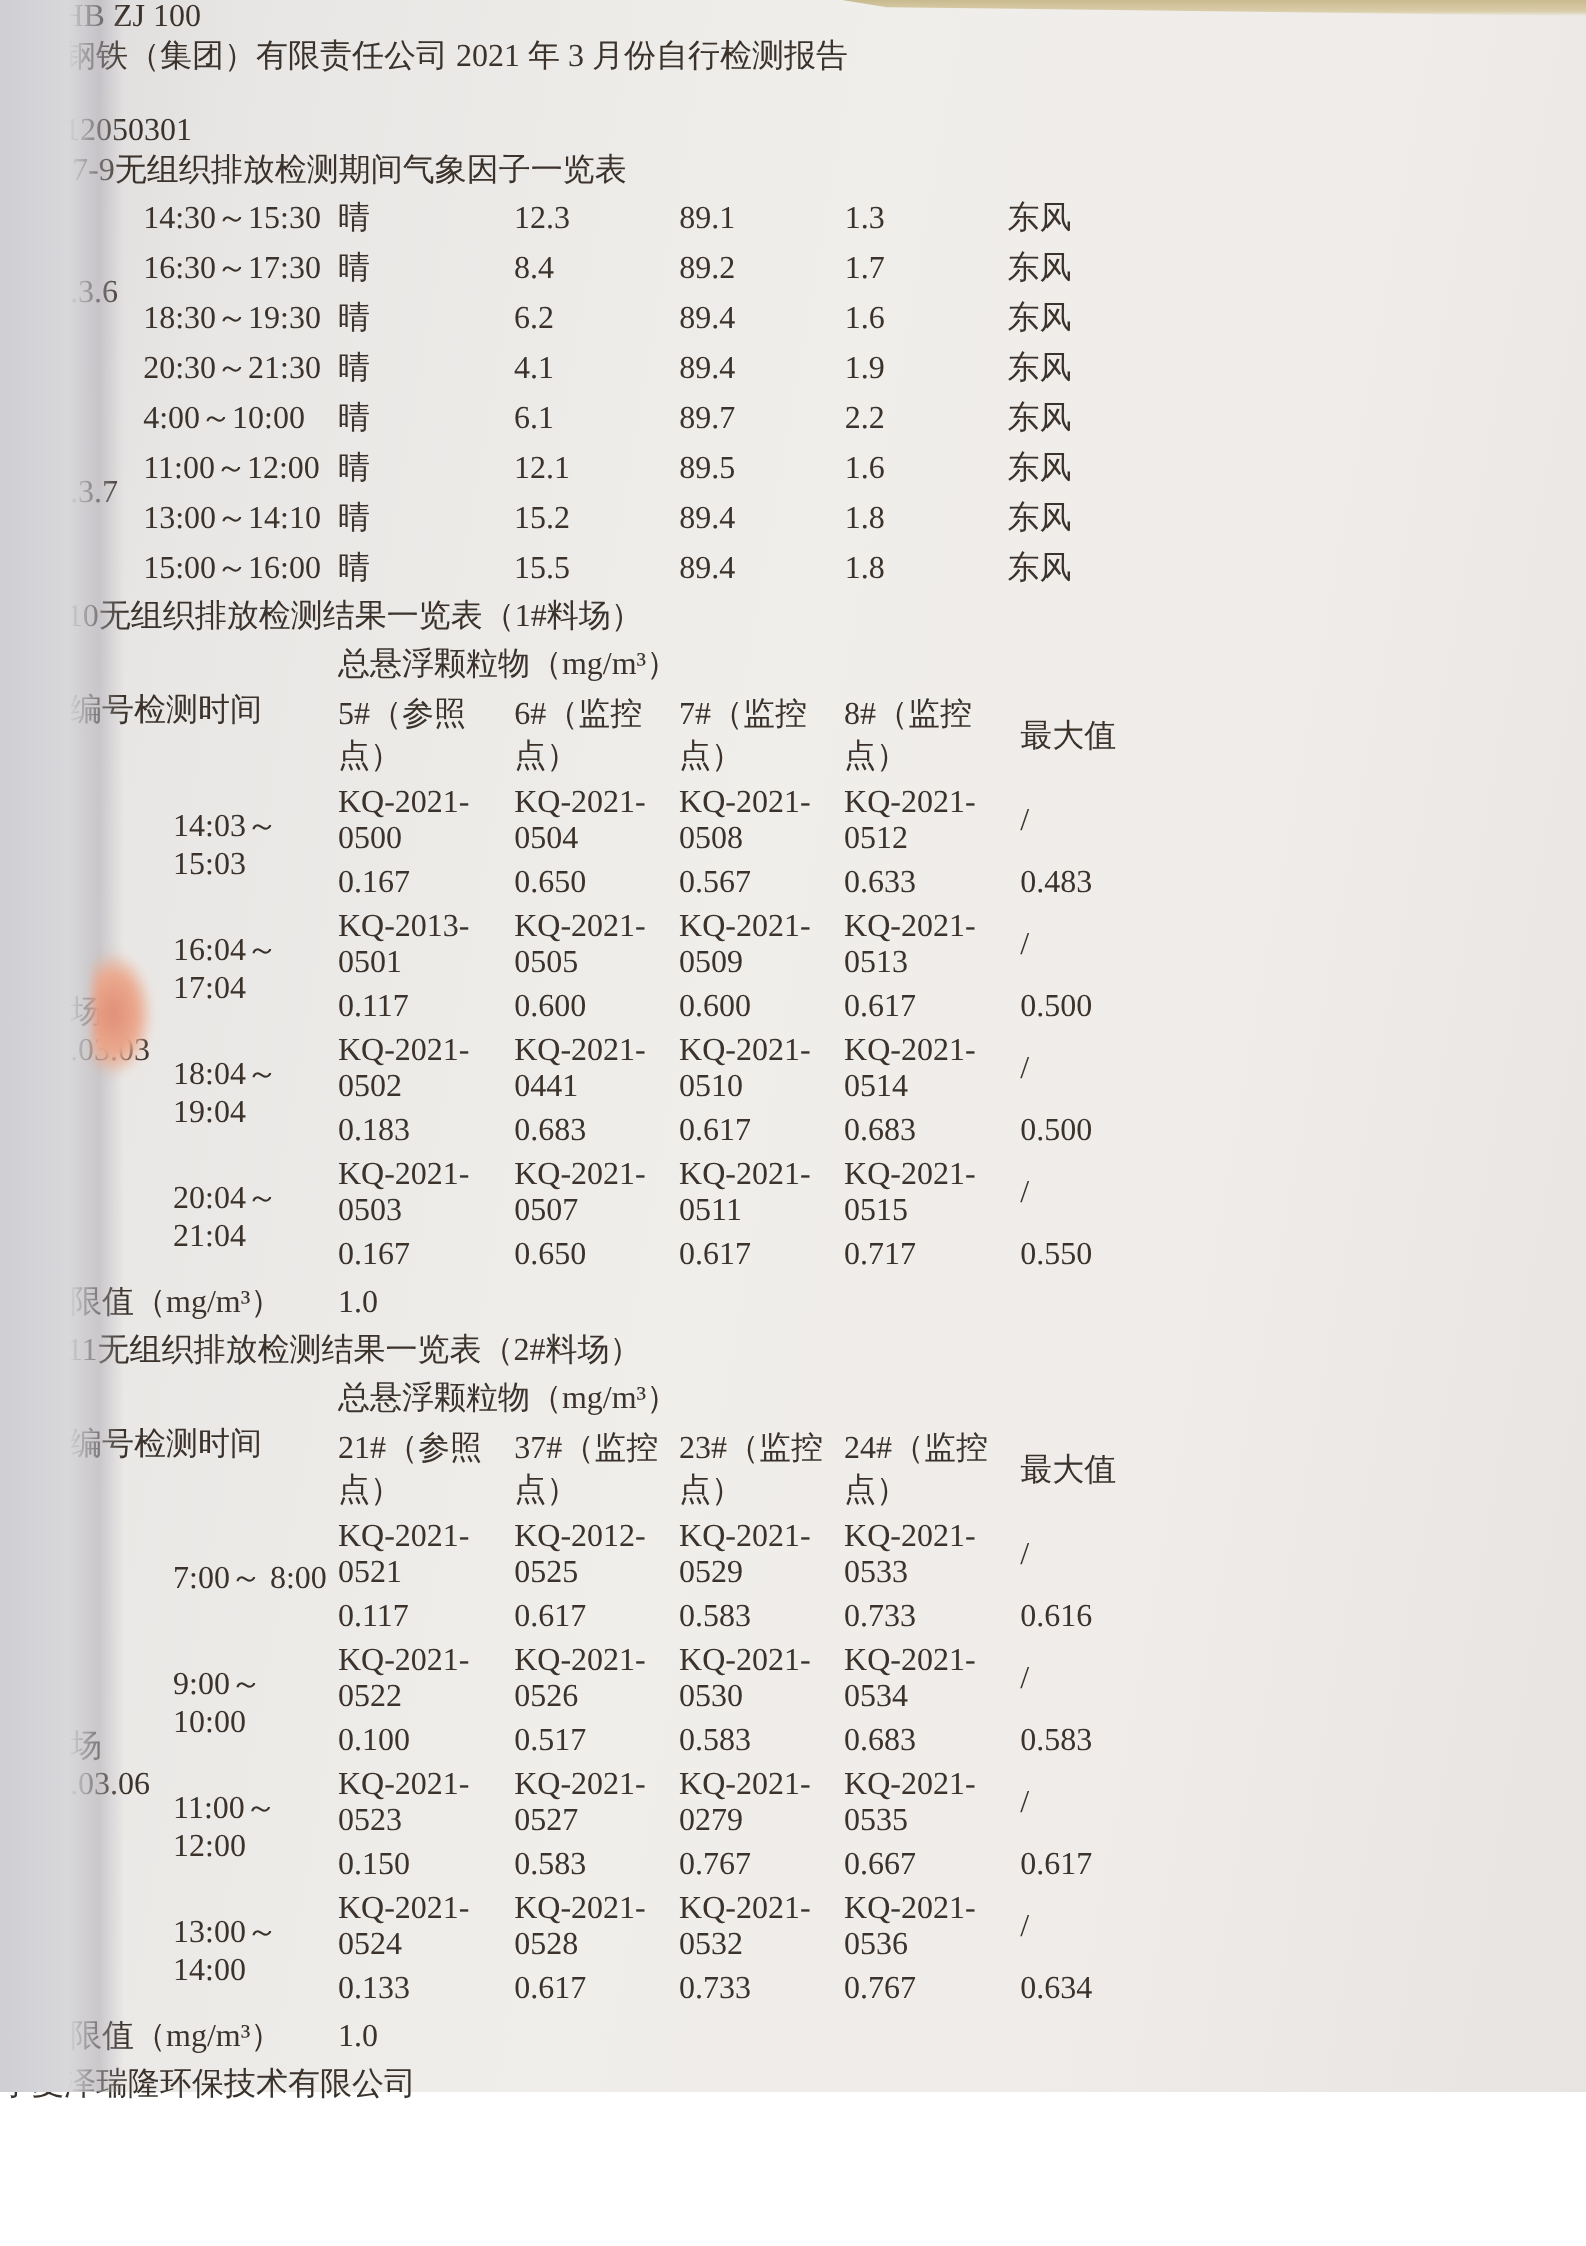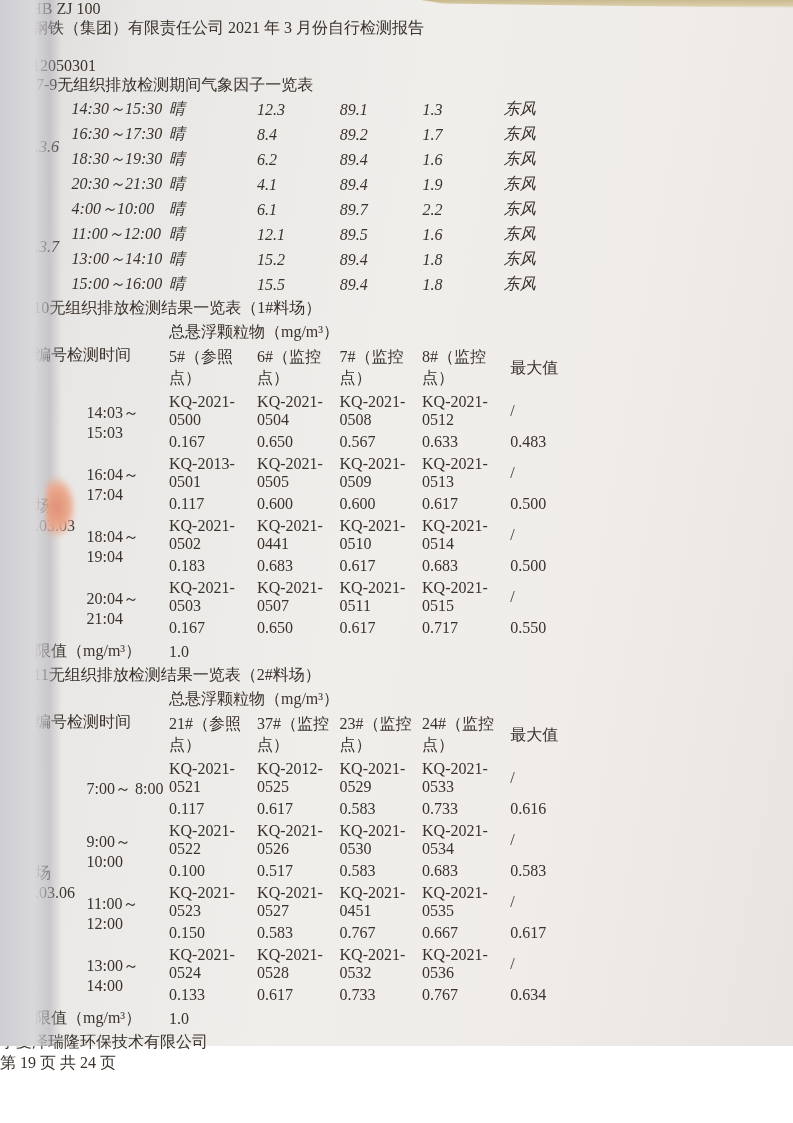--- a/index.html
+++ b/index.html
@@ -96,21 +96,21 @@
     <div class="abs stamp">
       <div class="stamp-box">
         <span>MA</span>
       </div>
       <div class="stamp-number">203012050301</div>
     </div>
 
     <div class="abs caption" style="top:88px;">
       <span class="cap-label">续表 7-9</span><span>无组织排放检测期间气象因子一览表</span>
     </div>
-    <table class="weather doc-table" id="t-weather" style="left:103px;top:107px;width:585px;font-style:italic;">
+    <table class="weather doc-table" id="t-weather" style="left:103px;top:107px;width:585px;">
         <colgroup>
           <col style="width: 67px;">
           <col style="width: 98px;">
           <col style="width: 89px;">
           <col style="width: 83px;">
           <col style="width: 83px;">
           <col style="width: 82px;">
           <col style="width: 83px;">
         </colgroup>
         <tbody>
@@ -338,21 +338,21 @@
             <td class="value-cell">0.517</td>
             <td class="value-cell">0.583</td>
             <td class="value-cell">0.683</td>
             <td class="value-cell">0.583</td>
           </tr>
           <tr>
             <td class="time-cell" rowspan="2">11:00～
 12:00</td>
             <td class="id-cell">KQ-2021-0523</td>
             <td class="id-cell">KQ-2021-0527</td>
-            <td class="id-cell">KQ-2021-0451</td>
+            <td class="id-cell">KQ-2021-0279</td>
             <td class="id-cell">KQ-2021-0535</td>
             <td class="id-cell">/</td>
           </tr>
           <tr>
             <td class="value-cell">0.150</td>
             <td class="value-cell">0.583</td>
             <td class="value-cell">0.767</td>
             <td class="value-cell">0.667</td>
             <td class="value-cell">0.617</td>
           </tr>
@@ -373,21 +373,20 @@
             <td class="value-cell">0.634</td>
           </tr>
           <tr>
             <td class="limit-label" colspan="2">标准限值（mg/m³）</td>
             <td class="limit-value" colspan="5">1.0</td>
           </tr>
         </tbody>
       </table>
 
     <div class="abs doc-footer-company">宁夏泽瑞隆环保技术有限公司</div>
-    <div class="abs doc-footer-page">第 19 页 共 24 页</div>
   </div>
 
   <div class="page-bottom-edge"></div>
 </div>
 
 <div class="scan-footer">
   <div class="qr">
     <div class="finder f-tl"></div>
     <div class="finder f-tr"></div>
     <div class="finder f-bl"></div>

